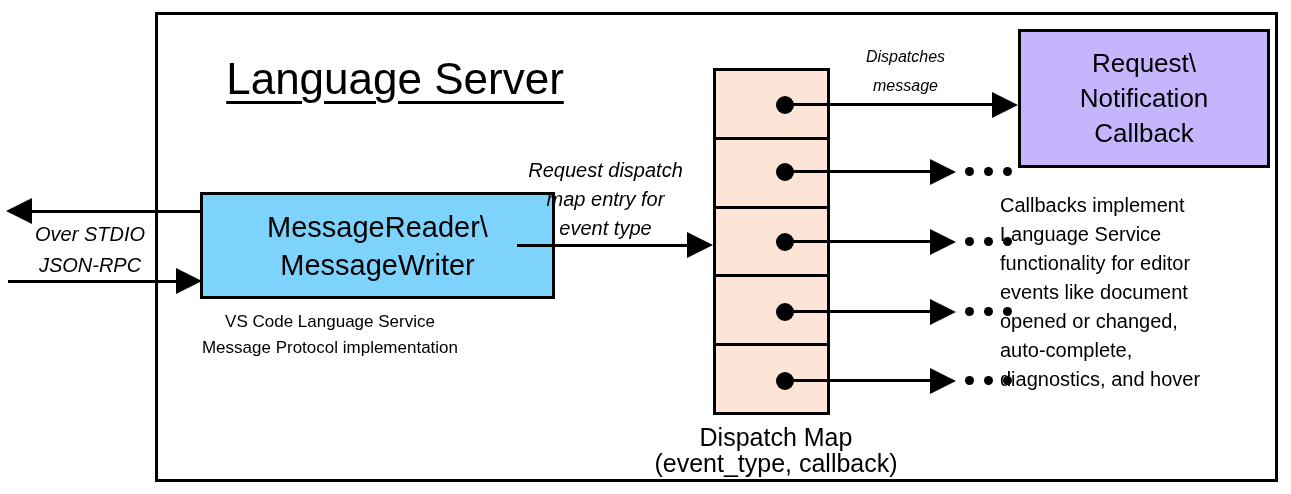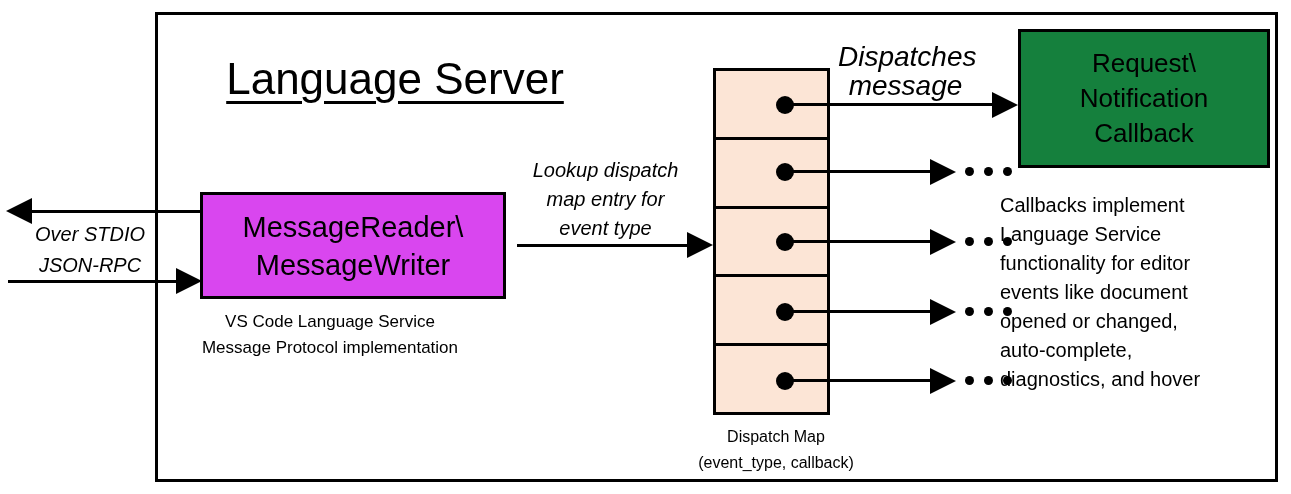--- a/index.html
+++ b/index.html
@@ -15,31 +15,31 @@
   }
   .title{
     left:215px;top:54px;width:360px;text-align:center;
     font-size:44px;font-weight:400;letter-spacing:0px;
     text-decoration:underline;text-decoration-thickness:3px;text-underline-offset:7px;
   }
   .node{
     border:3px solid #000;display:flex;flex-direction:column;
     align-items:center;justify-content:center;text-align:center;
   }
-  .reader-box{left:200px;top:192px;width:306px;height:107px;background:#d946ef;font-size:29px;line-height:38px;text-align:right;}
-  .callback-box{left:1018px;top:29px;width:252px;height:139px;background:#15803d;font-size:26px;line-height:35px;}
+  .reader-box{left:200px;top:192px;width:355px;height:107px;background:#7dd3fc;font-size:29px;line-height:38px;text-align:right;}
+  .callback-box{left:1018px;top:29px;width:252px;height:139px;background:#c4b5fd;font-size:26px;line-height:35px;}
   .caption{font-size:17px;line-height:26px;text-align:center;}
-  .caption-20{font-size:16px;line-height:26px;text-align:center;}
+  .caption-20{font-size:25px;line-height:26px;text-align:center;}
   .reader-caption{left:180px;top:309px;width:300px;}
   .dispatch-caption{left:645px;top:424px;width:262px;}
   .callback-caption{left:1000px;top:191px;width:284px;font-size:20px;line-height:29px;text-align:left;}
   .ital{font-style:italic;text-align:center;}
   .io-label{left:20px;top:219px;width:140px;font-size:20px;line-height:31px;}
   .lookup-label{left:518px;top:156px;width:175px;font-size:20px;line-height:29px;}
-  .dispatches-label{left:838px;top:42px;width:135px;font-size:28px;line-height:29px;}
+  .dispatches-label{left:838px;top:42px;width:135px;font-size:16px;line-height:29px;}
   .dispatch-col{
     left:713px;top:68px;width:117px;height:347px;
     border:3px solid #000;background:#fce5d6;
     display:flex;flex-direction:column;
   }
   .dispatch-cell{flex:1;background:#fce5d6;}
   .dispatch-cell + .dispatch-cell{border-top:3px solid #000;}
   .dot{width:18px;height:18px;border-radius:50%;background:#000;}
   .hline{height:3px;background:#000;}
   .head-right{width:0;height:0;border-top:13px solid transparent;border-bottom:13px solid transparent;border-left:26px solid #000;}
@@ -73,21 +73,21 @@
   </div>
   <div class="abs caption reader-caption">
     <div>VS Code Language Service</div>
     <div>Message Protocol implementation</div>
   </div>
 
   <div class="abs hline" style="left:517px;top:244px;width:172px;"></div>
   <div class="abs head-right" style="left:687px;top:232px;"></div>
 
   <div class="abs ital lookup-label">
-    <div>Lookup dispatch</div>
+    <div>Request dispatch</div>
     <div>map entry for</div>
     <div>event type</div>
   </div>
 
   <div class="abs dispatch-col">
     <div class="dispatch-cell"></div>
     <div class="dispatch-cell"></div>
     <div class="dispatch-cell"></div>
     <div class="dispatch-cell"></div>
     <div class="dispatch-cell"></div>

